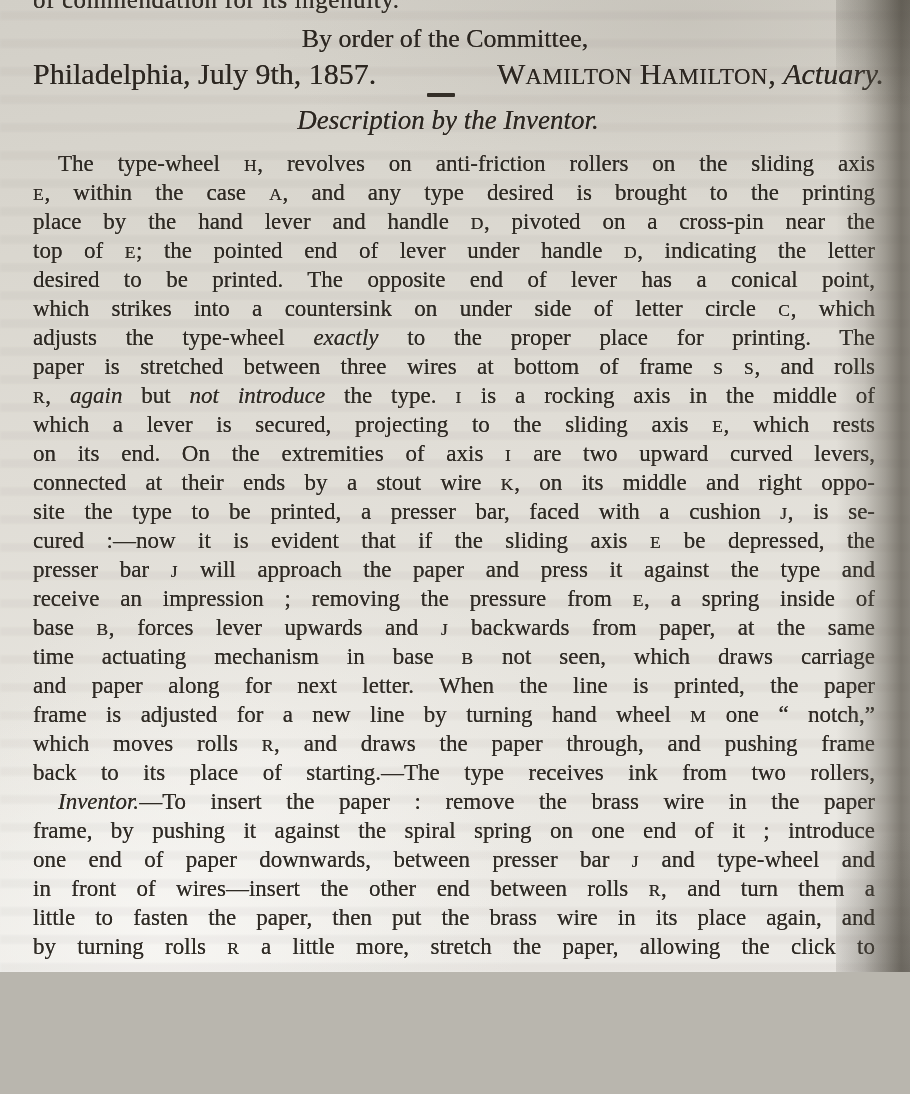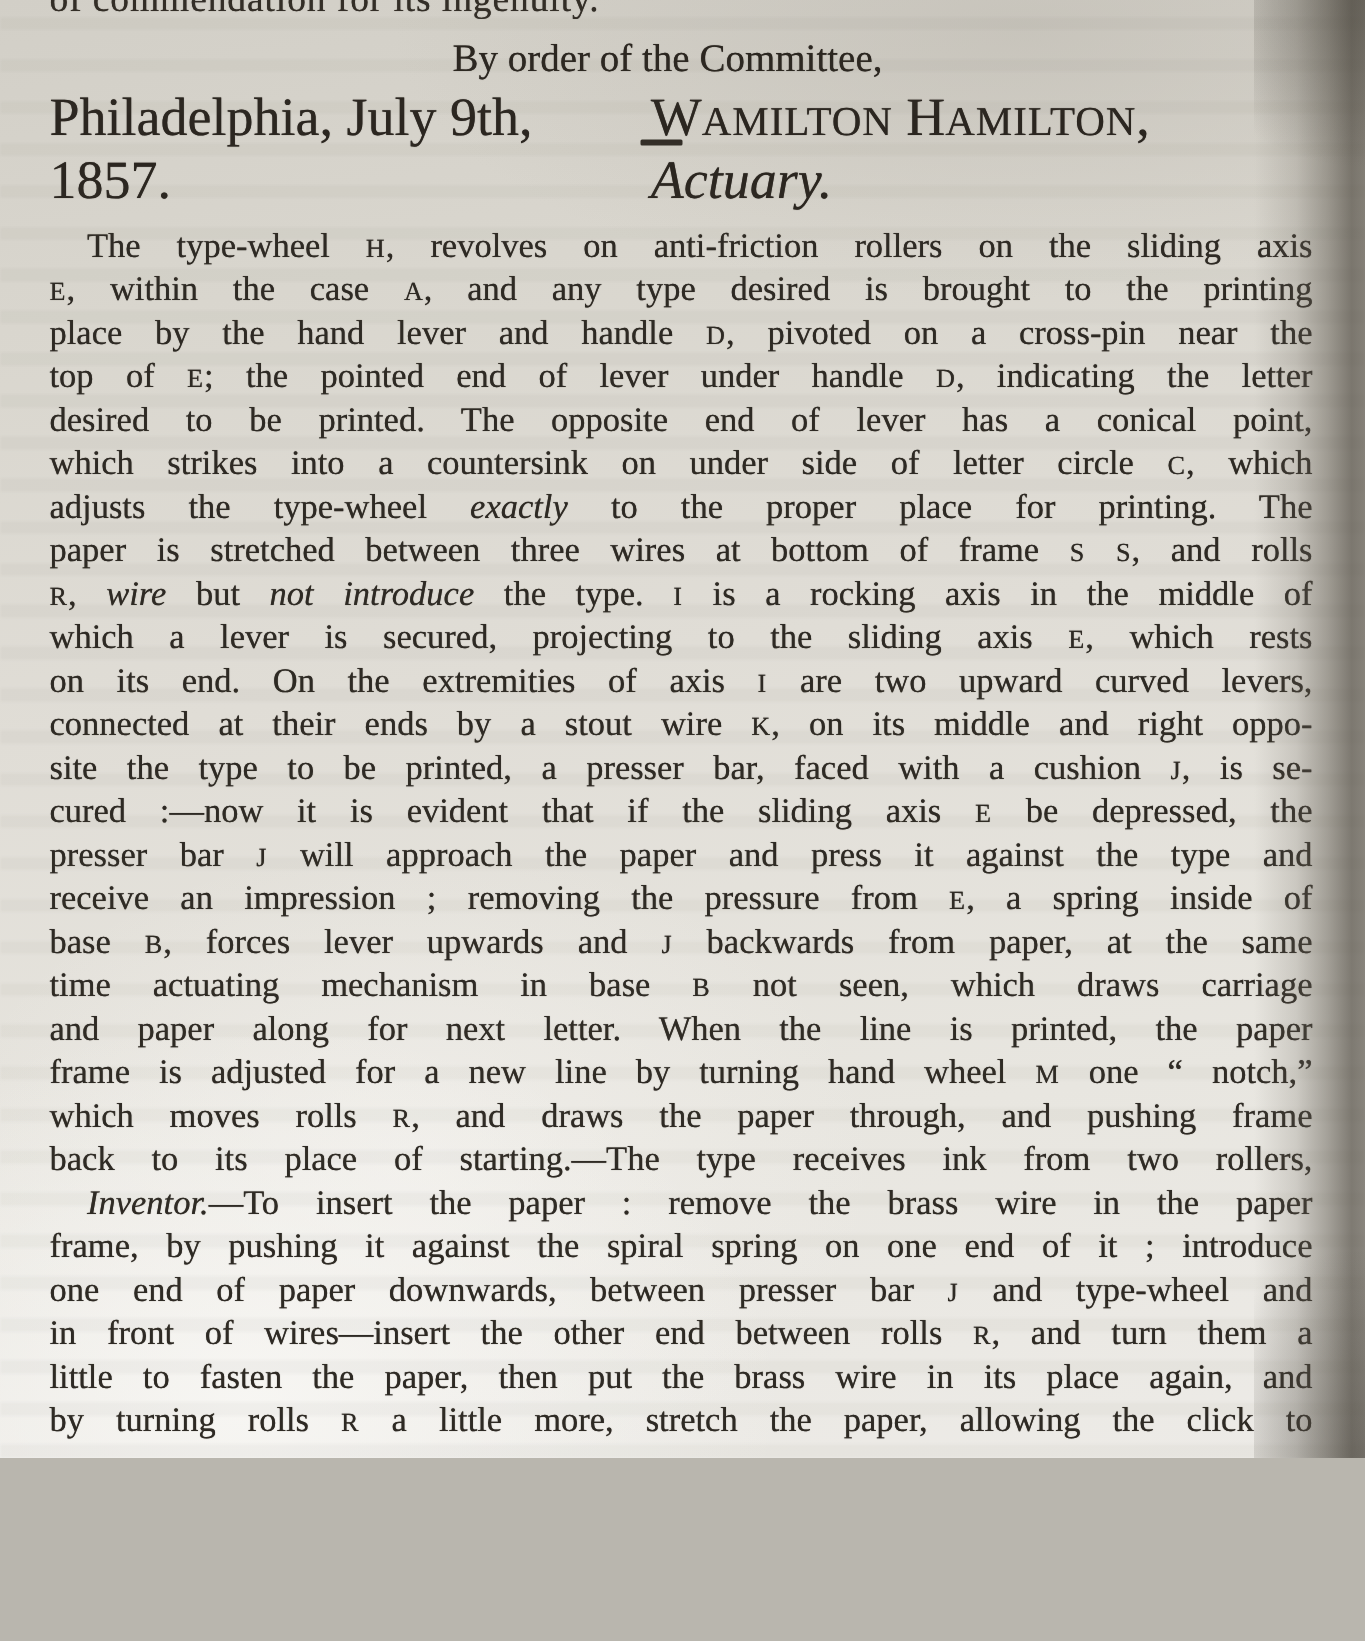--- a/index.html
+++ b/index.html
@@ -56,21 +56,21 @@
   .top-cut span { display: block; line-height: 27px; transform: translateY(-14px); }
 
   .byline {
     position: absolute; top: 24px; left: 0; width: 890px;
     text-align: center; font-size: 26px; color: #2b2620;
   }
 
   .dateline-row {
     position: absolute; top: 57px; left: 33px; right: 26px;
     display: flex; justify-content: space-between; align-items: flex-start;
-    font-size: 36px; color: #2b2620;
+    font-size: 30px; color: #2b2620;
   }
   .signature .sc { letter-spacing: 0.6px; }
 
   .divider {
     position: absolute; top: 93px; left: 427px;
     width: 28px; height: 4px; background: #332e27; border-radius: 1px;
   }
 
   .section-title {
     position: absolute; top: 105px; left: 0; width: 896px;
@@ -104,32 +104,33 @@
 
   <div class="byline">By order of the Committee,</div>
 
   <div class="dateline-row">
     <span class="dateline">Philadelphia, July 9th, 1857.</span>
     <span class="signature">W<span class="sc">AMILTON</span> H<span class="sc">AMILTON</span>, <em>Actuary.</em></span>
   </div>
 
   <div class="divider"></div>
 
+  <div class="section-title"><em>Description by the Inventor.</em></div>
 
   <div class="body-text">
       <div class="para">
         <div class="tline first">The type-wheel <span class="sc">H</span>, revolves on anti-friction rollers on the sliding axis</div>
         <div class="tline"><span class="sc">E</span>, within the case <span class="sc">A</span>, and any type desired is brought to the printing</div>
         <div class="tline">place by the hand lever and handle <span class="sc">D</span>, pivoted on a cross-pin near the</div>
         <div class="tline">top of <span class="sc">E</span>; the pointed end of lever under handle <span class="sc">D</span>, indicating the letter</div>
         <div class="tline">desired to be printed. The opposite end of lever has a conical point,</div>
         <div class="tline">which strikes into a countersink on under side of letter circle <span class="sc">C</span>, which</div>
         <div class="tline">adjusts the type-wheel <em>exactly</em> to the proper place for printing. The</div>
         <div class="tline">paper is stretched between three wires at bottom of frame <span class="sc">S</span> <span class="sc">S</span>, and rolls</div>
-        <div class="tline"><span class="sc">R</span>, <em>wire</em> but <em>not introduce</em> the type. <span class="sc">I</span> is a rocking axis in the middle of</div>
+        <div class="tline"><span class="sc">R</span>, <em>again</em> but <em>not introduce</em> the type. <span class="sc">I</span> is a rocking axis in the middle of</div>
         <div class="tline">which a lever is secured, projecting to the sliding axis <span class="sc">E</span>, which rests</div>
         <div class="tline">on its end. On the extremities of axis <span class="sc">I</span> are two upward curved levers,</div>
         <div class="tline">connected at their ends by a stout wire <span class="sc">K</span>, on its middle and right oppo-</div>
         <div class="tline">site the type to be printed, a presser bar, faced with a cushion <span class="sc">J</span>, is se-</div>
         <div class="tline">cured :—now it is evident that if the sliding axis <span class="sc">E</span> be depressed, the</div>
         <div class="tline">presser bar <span class="sc">J</span> will approach the paper and press it against the type and</div>
         <div class="tline">receive an impression ; removing the pressure from <span class="sc">E</span>, a spring inside of</div>
         <div class="tline">base <span class="sc">B</span>, forces lever upwards and <span class="sc">J</span> backwards from paper, at the same</div>
         <div class="tline">time actuating mechanism in base <span class="sc">B</span> not seen, which draws carriage</div>
         <div class="tline">and paper along for next letter. When the line is printed, the paper</div>

